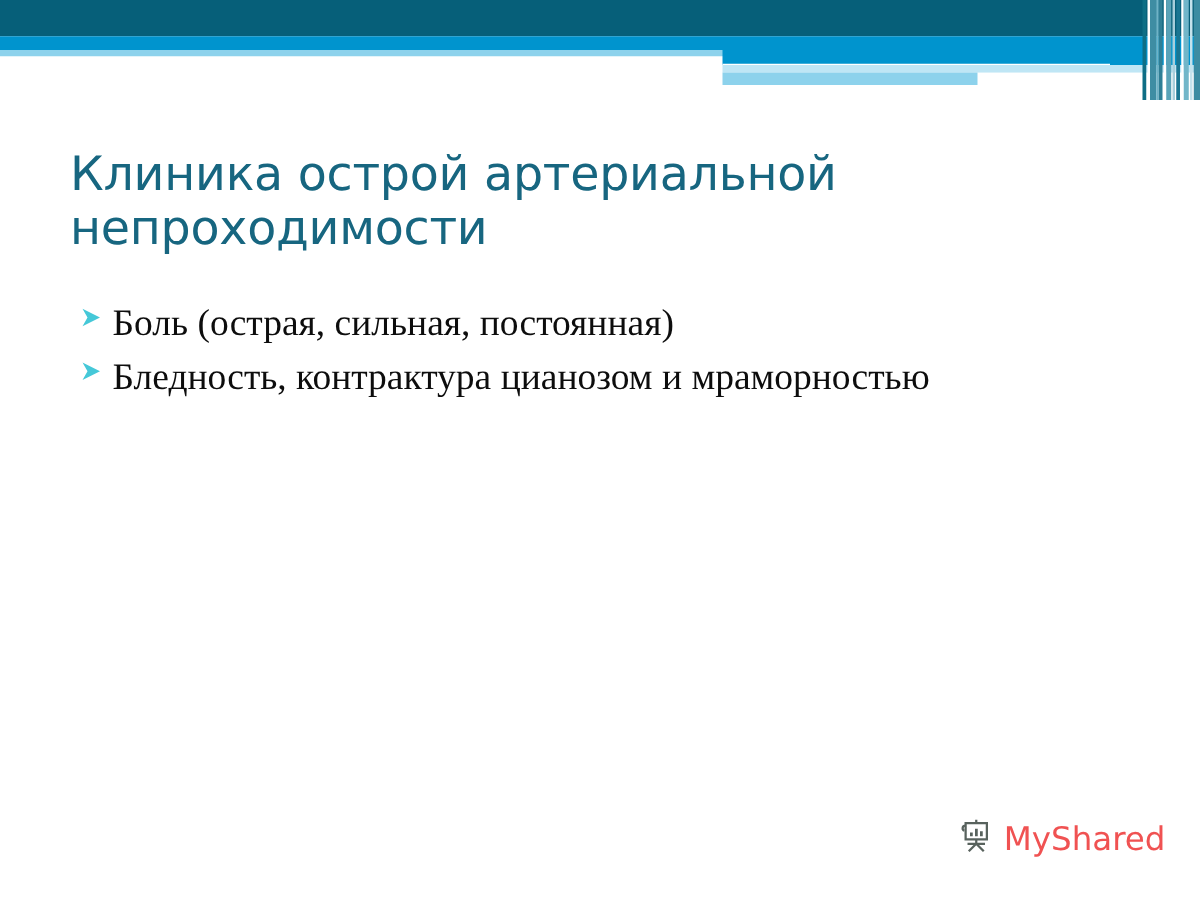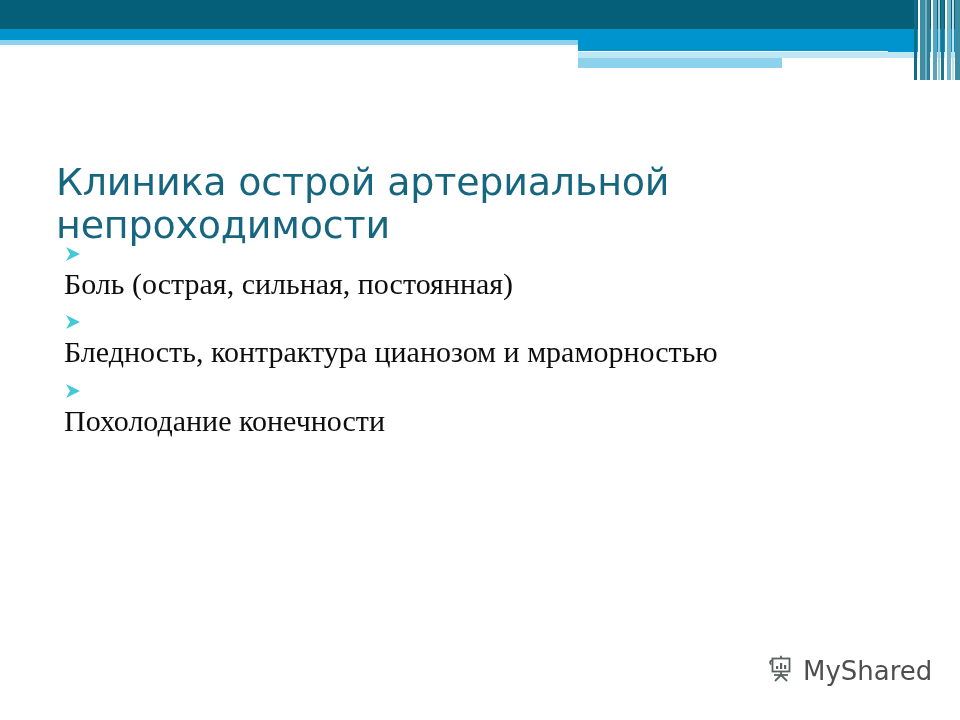--- a/index.html
+++ b/index.html
@@ -126,21 +126,20 @@
   .body-list {
     position: absolute;
     left: 64px;
     top: 238px;
     width: 856px;
   }
   .bullet-row {
     display: flex;
     align-items: flex-start;
     margin-bottom: 2px;
-    flex-direction: column;
   }
   .bullet-marker {
     flex: 0 0 auto;
     width: 26px;
     padding-top: 7px;
     line-height: 1;
   }
   .bullet-marker svg { display: block; }
   .bullet-text {
     flex: 1 1 auto;
@@ -161,21 +160,21 @@
     left: 766px;
     top: 654px;
     display: flex;
     align-items: center;
     gap: 7px;
     opacity: 0.92;
   }
   .watermark .wm-text {
     font-family: "DejaVu Sans", "Liberation Sans", sans-serif;
     font-size: 26px;
-    color: #404040;
+    color: #ef4444;
     letter-spacing: 0px;
   }
 </style>
 </head>
 <body>
 
 <div class="slide-header">
   <div class="band-dark" style="background: rgb(6, 95, 121);"></div>
   <div class="band-mid" style="background: rgb(0, 148, 206);"></div>
   <div class="band-light-left" style="background: rgb(141, 210, 236);"></div>
@@ -195,21 +194,21 @@
       <div class="vs" style="left: 19px; width: 4px; background: rgb(90, 163, 184);"></div>
       <div class="vs" style="left: 24px; width: 2px; background: rgb(168, 207, 220);"></div>
       <div class="vs" style="left: 27px; width: 3px; background: rgb(26, 118, 146);"></div>
       <div class="vs" style="left: 31px; width: 2px; background: rgb(255, 255, 255);"></div>
       <div class="vs" style="left: 33px; width: 4px; background: rgb(114, 182, 201);"></div>
       <div class="vs" style="left: 38px; width: 2px; background: rgb(196, 226, 236);"></div>
       <div class="vs" style="left: 41px; width: 5px; background: rgb(60, 140, 162);"></div>
     </div>
 </div>
 
-<div class="title" style="color: rgb(23, 102, 128); margin-top: 43px;">Клиника острой артериальной непроходимости</div>
+<div class="title" style="color: rgb(23, 102, 128);">Клиника острой артериальной непроходимости</div>
 
 <div class="body-list">
 
   <div class="bullet-row">
     <span class="bullet-marker">
       <svg width="18" height="18" viewBox="0 0 18 18">
         <path d="M2 2 L16 9 L2 16 L6 9 Z" fill="#45C8D8"></path>
       </svg>
     </span>
     <span class="bullet-text nojustify">Боль (острая, сильная, постоянная)</span>
@@ -218,28 +217,20 @@
   <div class="bullet-row">
     <span class="bullet-marker">
       <svg width="18" height="18" viewBox="0 0 18 18">
         <path d="M2 2 L16 9 L2 16 L6 9 Z" fill="#45C8D8"></path>
       </svg>
     </span>
     <span class="bullet-text">Бледность, контрактура цианозом и мраморностью</span>
   </div>
 
 
-  <div class="bullet-row">
-    <span class="bullet-marker">
-      <svg width="18" height="18" viewBox="0 0 18 18">
-        <path d="M2 2 L16 9 L2 16 L6 9 Z" fill="#45C8D8"></path>
-      </svg>
-    </span>
-    <span class="bullet-text nojustify">Похолодание конечности</span>
-  </div>
 
 
 </div>
 
 <div class="watermark">
   <span>
     <svg width="30" height="30" viewBox="0 0 30 30">
       <g fill="none" stroke="#4A5550" stroke-width="1.8">
         <rect x="6.5" y="4.5" width="17" height="13"></rect>
         <path d="M15 4.5 V1.8"></path>

